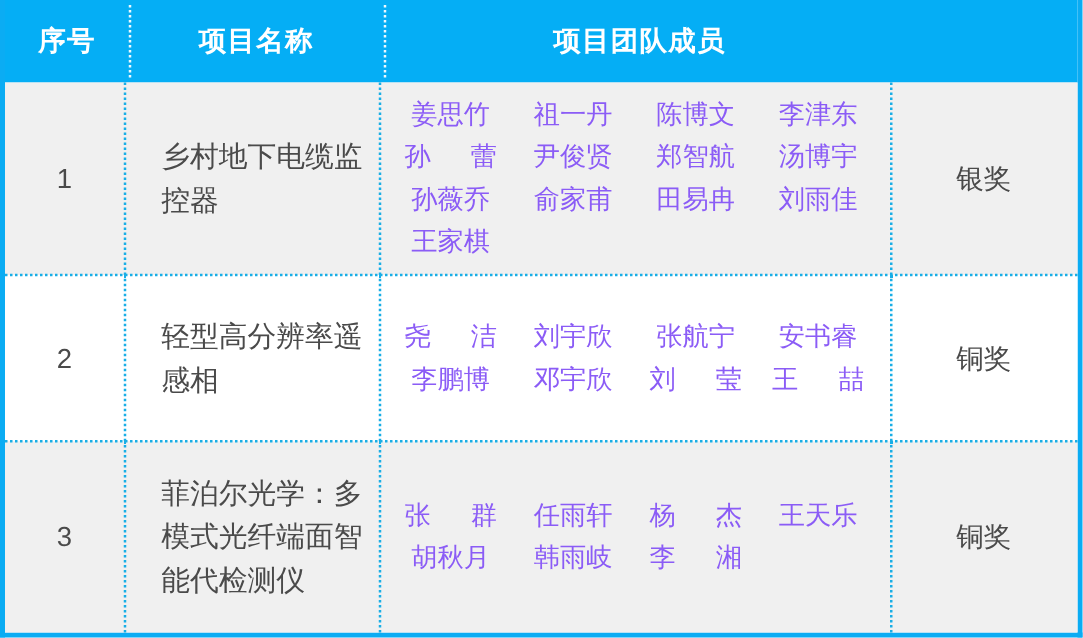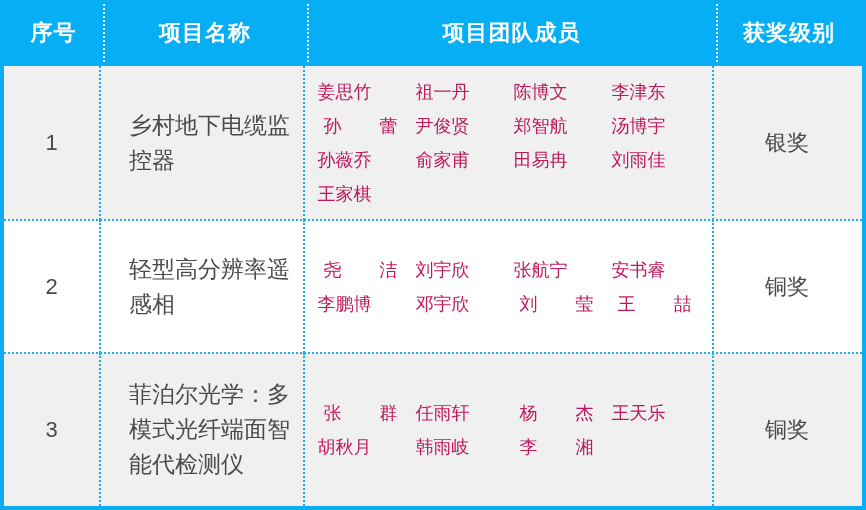--- a/index.html
+++ b/index.html
@@ -134,43 +134,43 @@
 
   .members {
     display: grid;
     grid-template-columns: repeat(4, 86px);
     column-gap: 12px;
     row-gap: 0;
     justify-content: center;
     width: 100%;
   }
   .member {
-    font-size: 18px;
-    color: #be185d;
+    font-size: 21px;
+    color: #8b5cf6;
     line-height: 34px;
+    text-align: center;
     white-space: pre;
     letter-spacing: 0;
   }
   .member.n2 {
     display: flex;
     justify-content: space-between;
     padding: 0 6px;
     box-sizing: border-box;
   }
 </style>
 </head>
 <body>
 
 <div class="award-table">
 
   <div class="thead">
     <div class="cell c-no">序号</div>
     <div class="cell c-name">项目名称</div>
     <div class="cell c-mem">项目团队成员</div>
-    <div class="cell c-award">获奖级别</div>
   </div>
 
   <div class="tbody">
 
     <div class="row r1">
       <div class="cell c-no">
         <span class="no-text">1</span>
       </div>
       <div class="cell c-name">
         <span class="proj-name">乡村地下电缆监控器</span>

